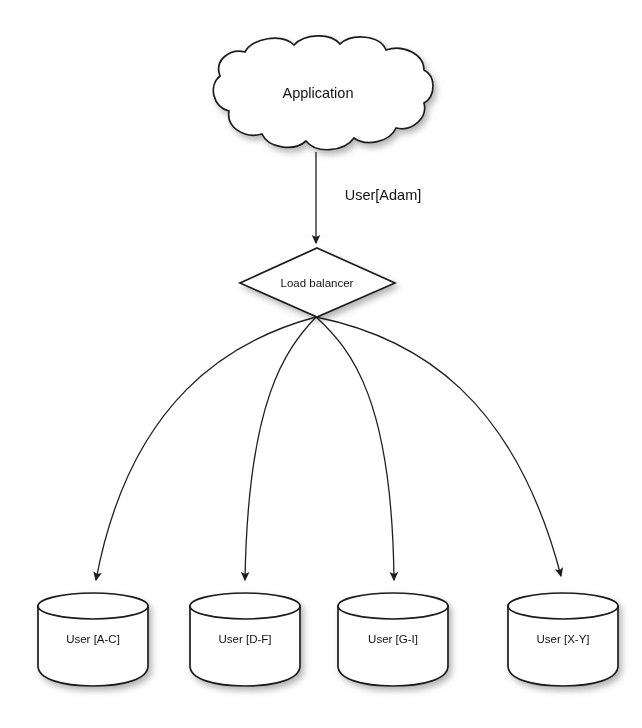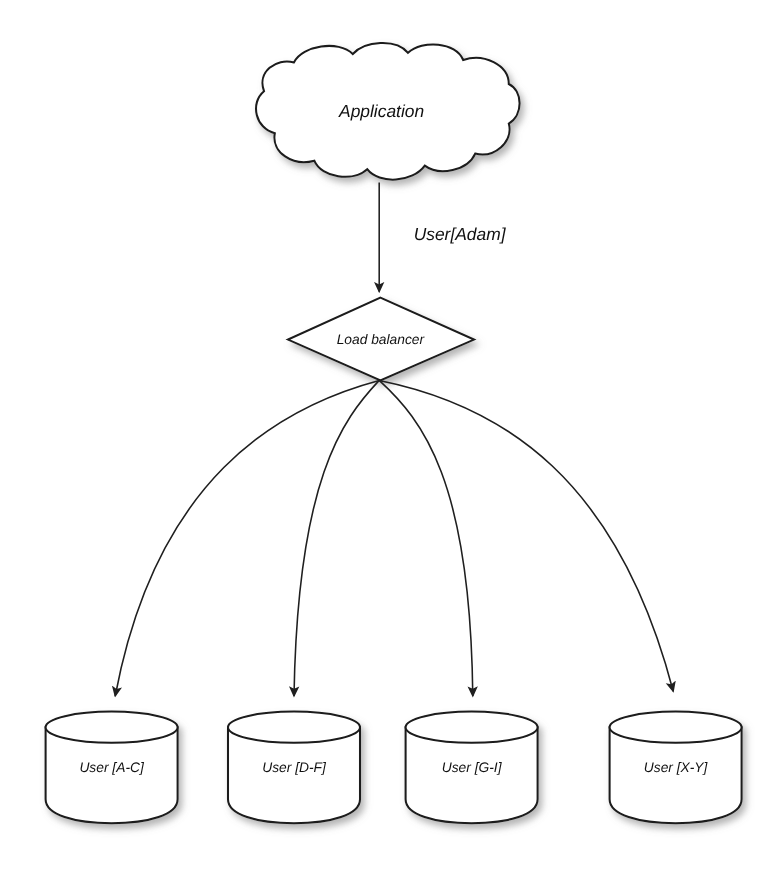--- a/index.html
+++ b/index.html
@@ -14,21 +14,20 @@
     position: relative;
     overflow: hidden;
     font-family: "Liberation Sans", sans-serif;
   }
   #diagram-root {
     position: absolute;
     left: 0;
     top: 0;
     width: 642px;
     height: 516px;
-    font-style: italic;
   }
   svg#diagram-canvas {
     display: block;
     width: 642px;
     height: 728px;
   }
   .shape-fill {
     fill: #ffffff;
   }
   .edge-line {

